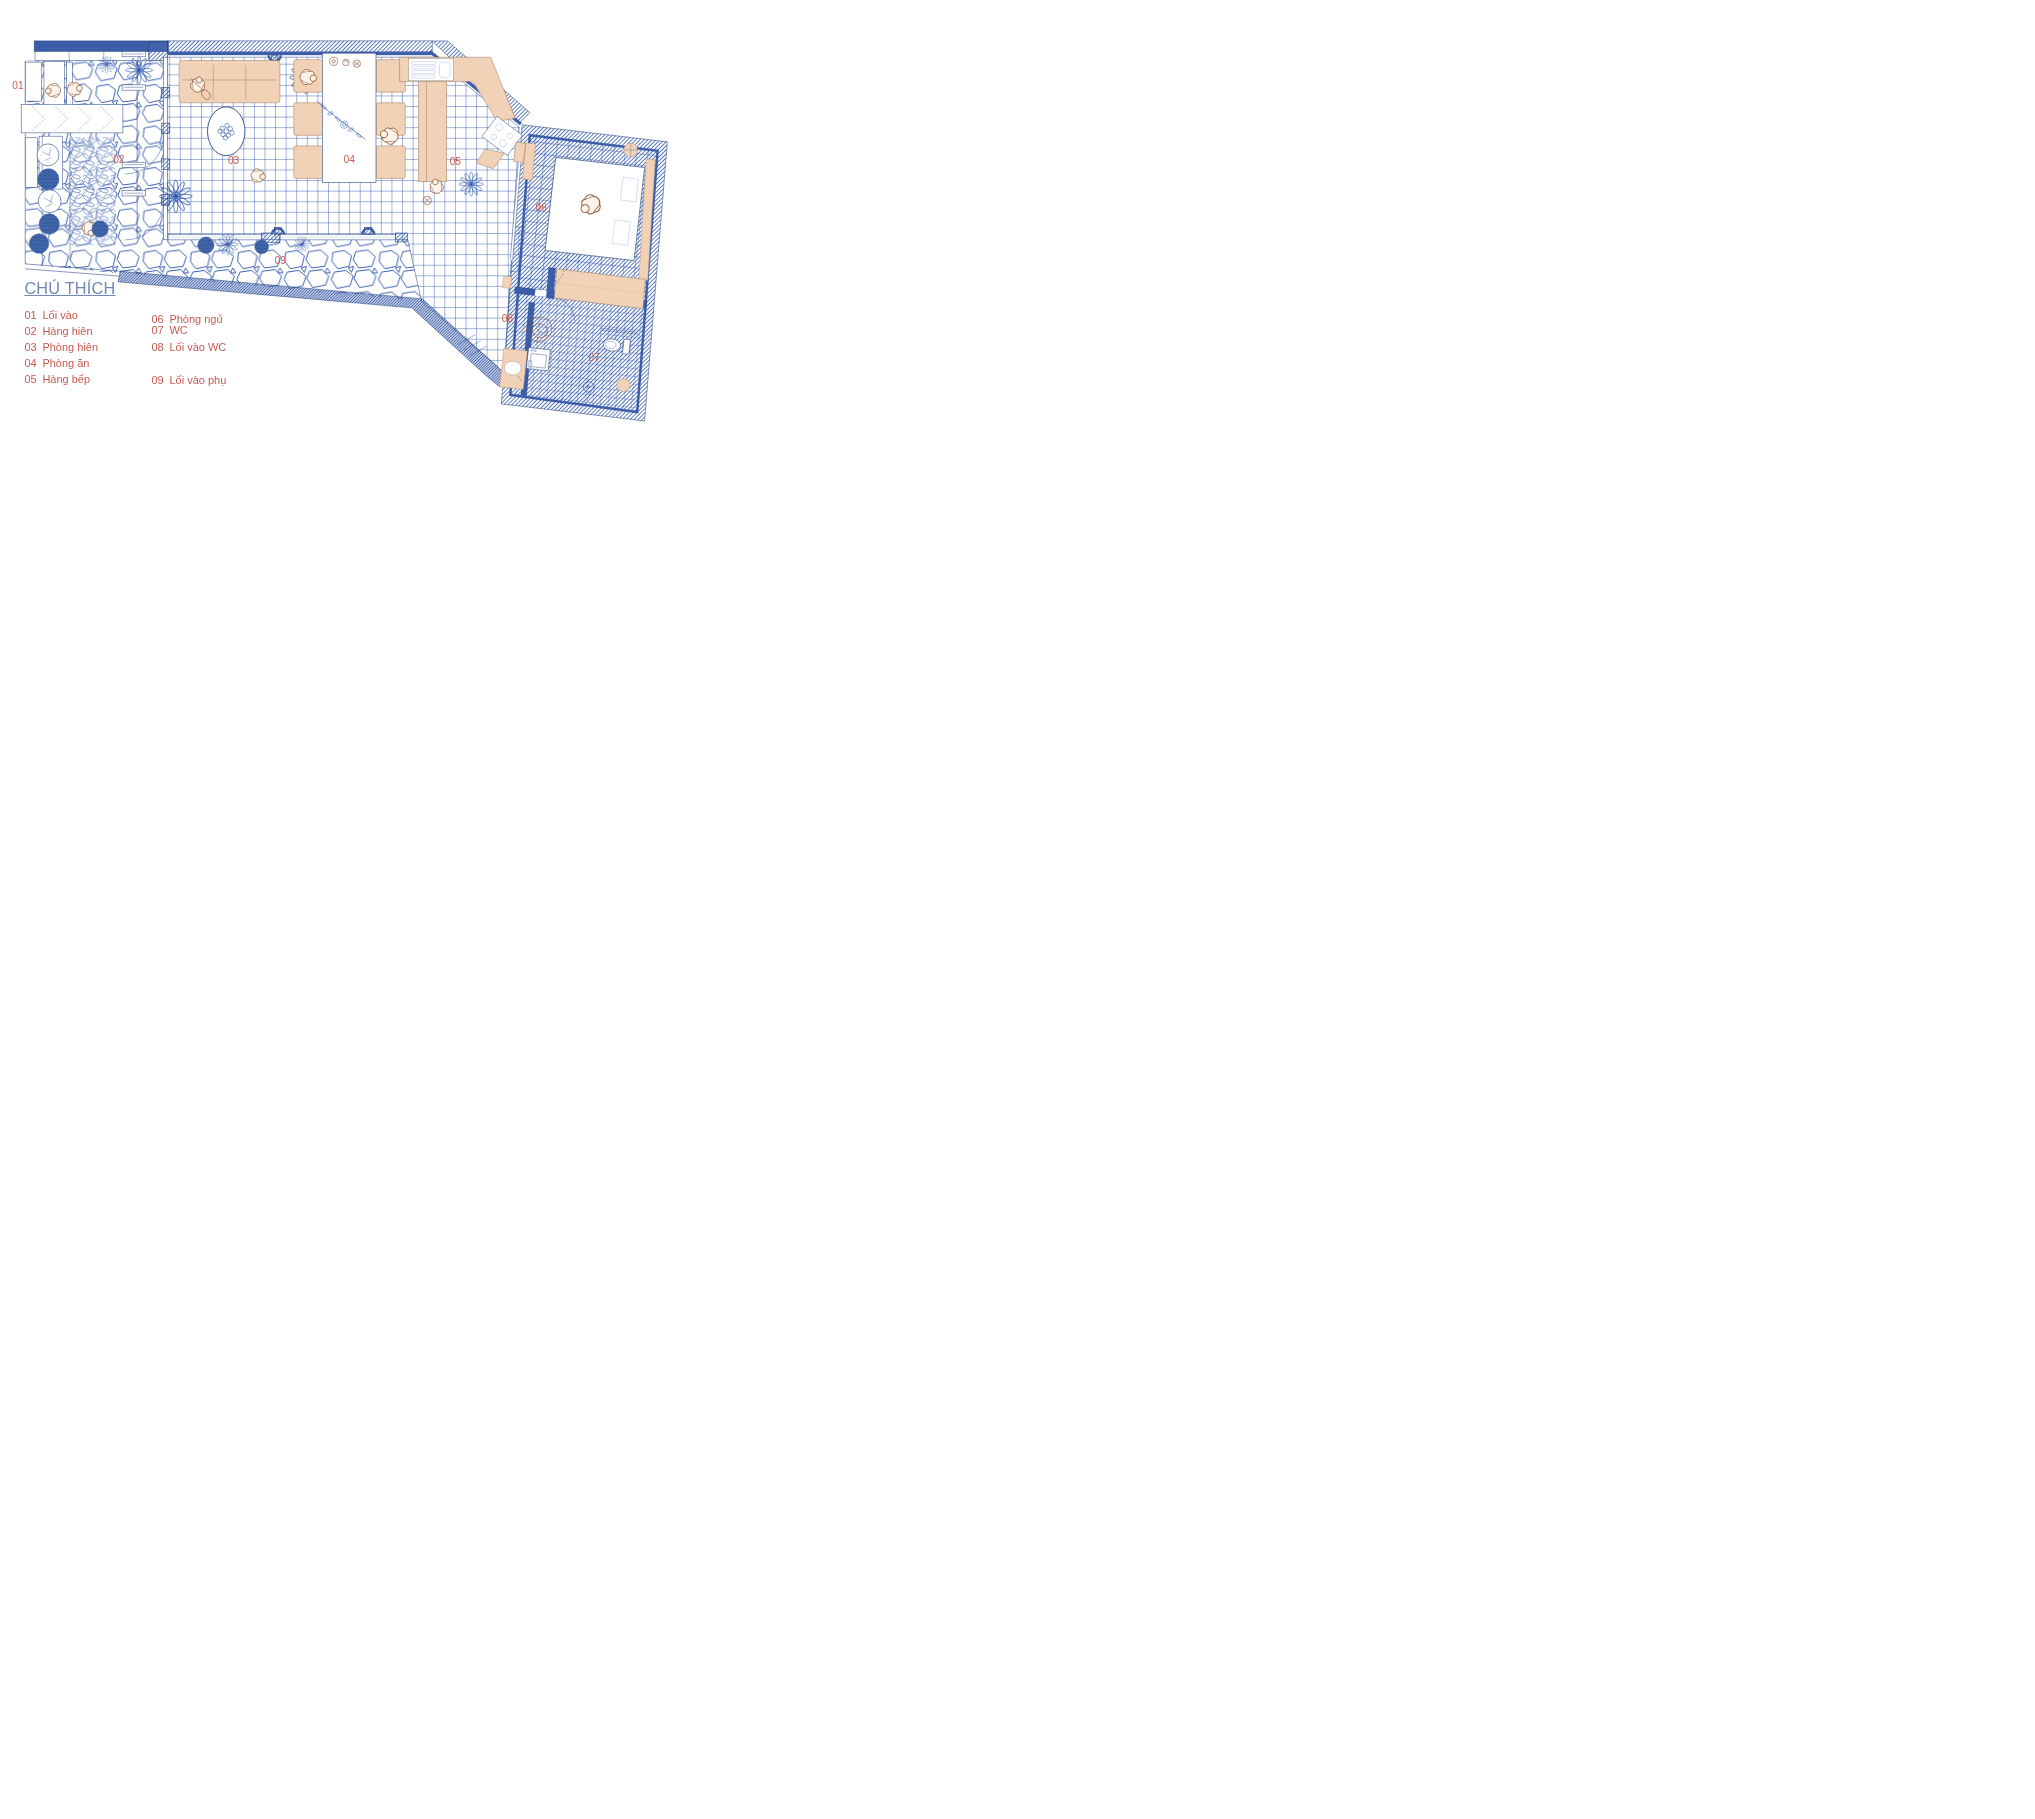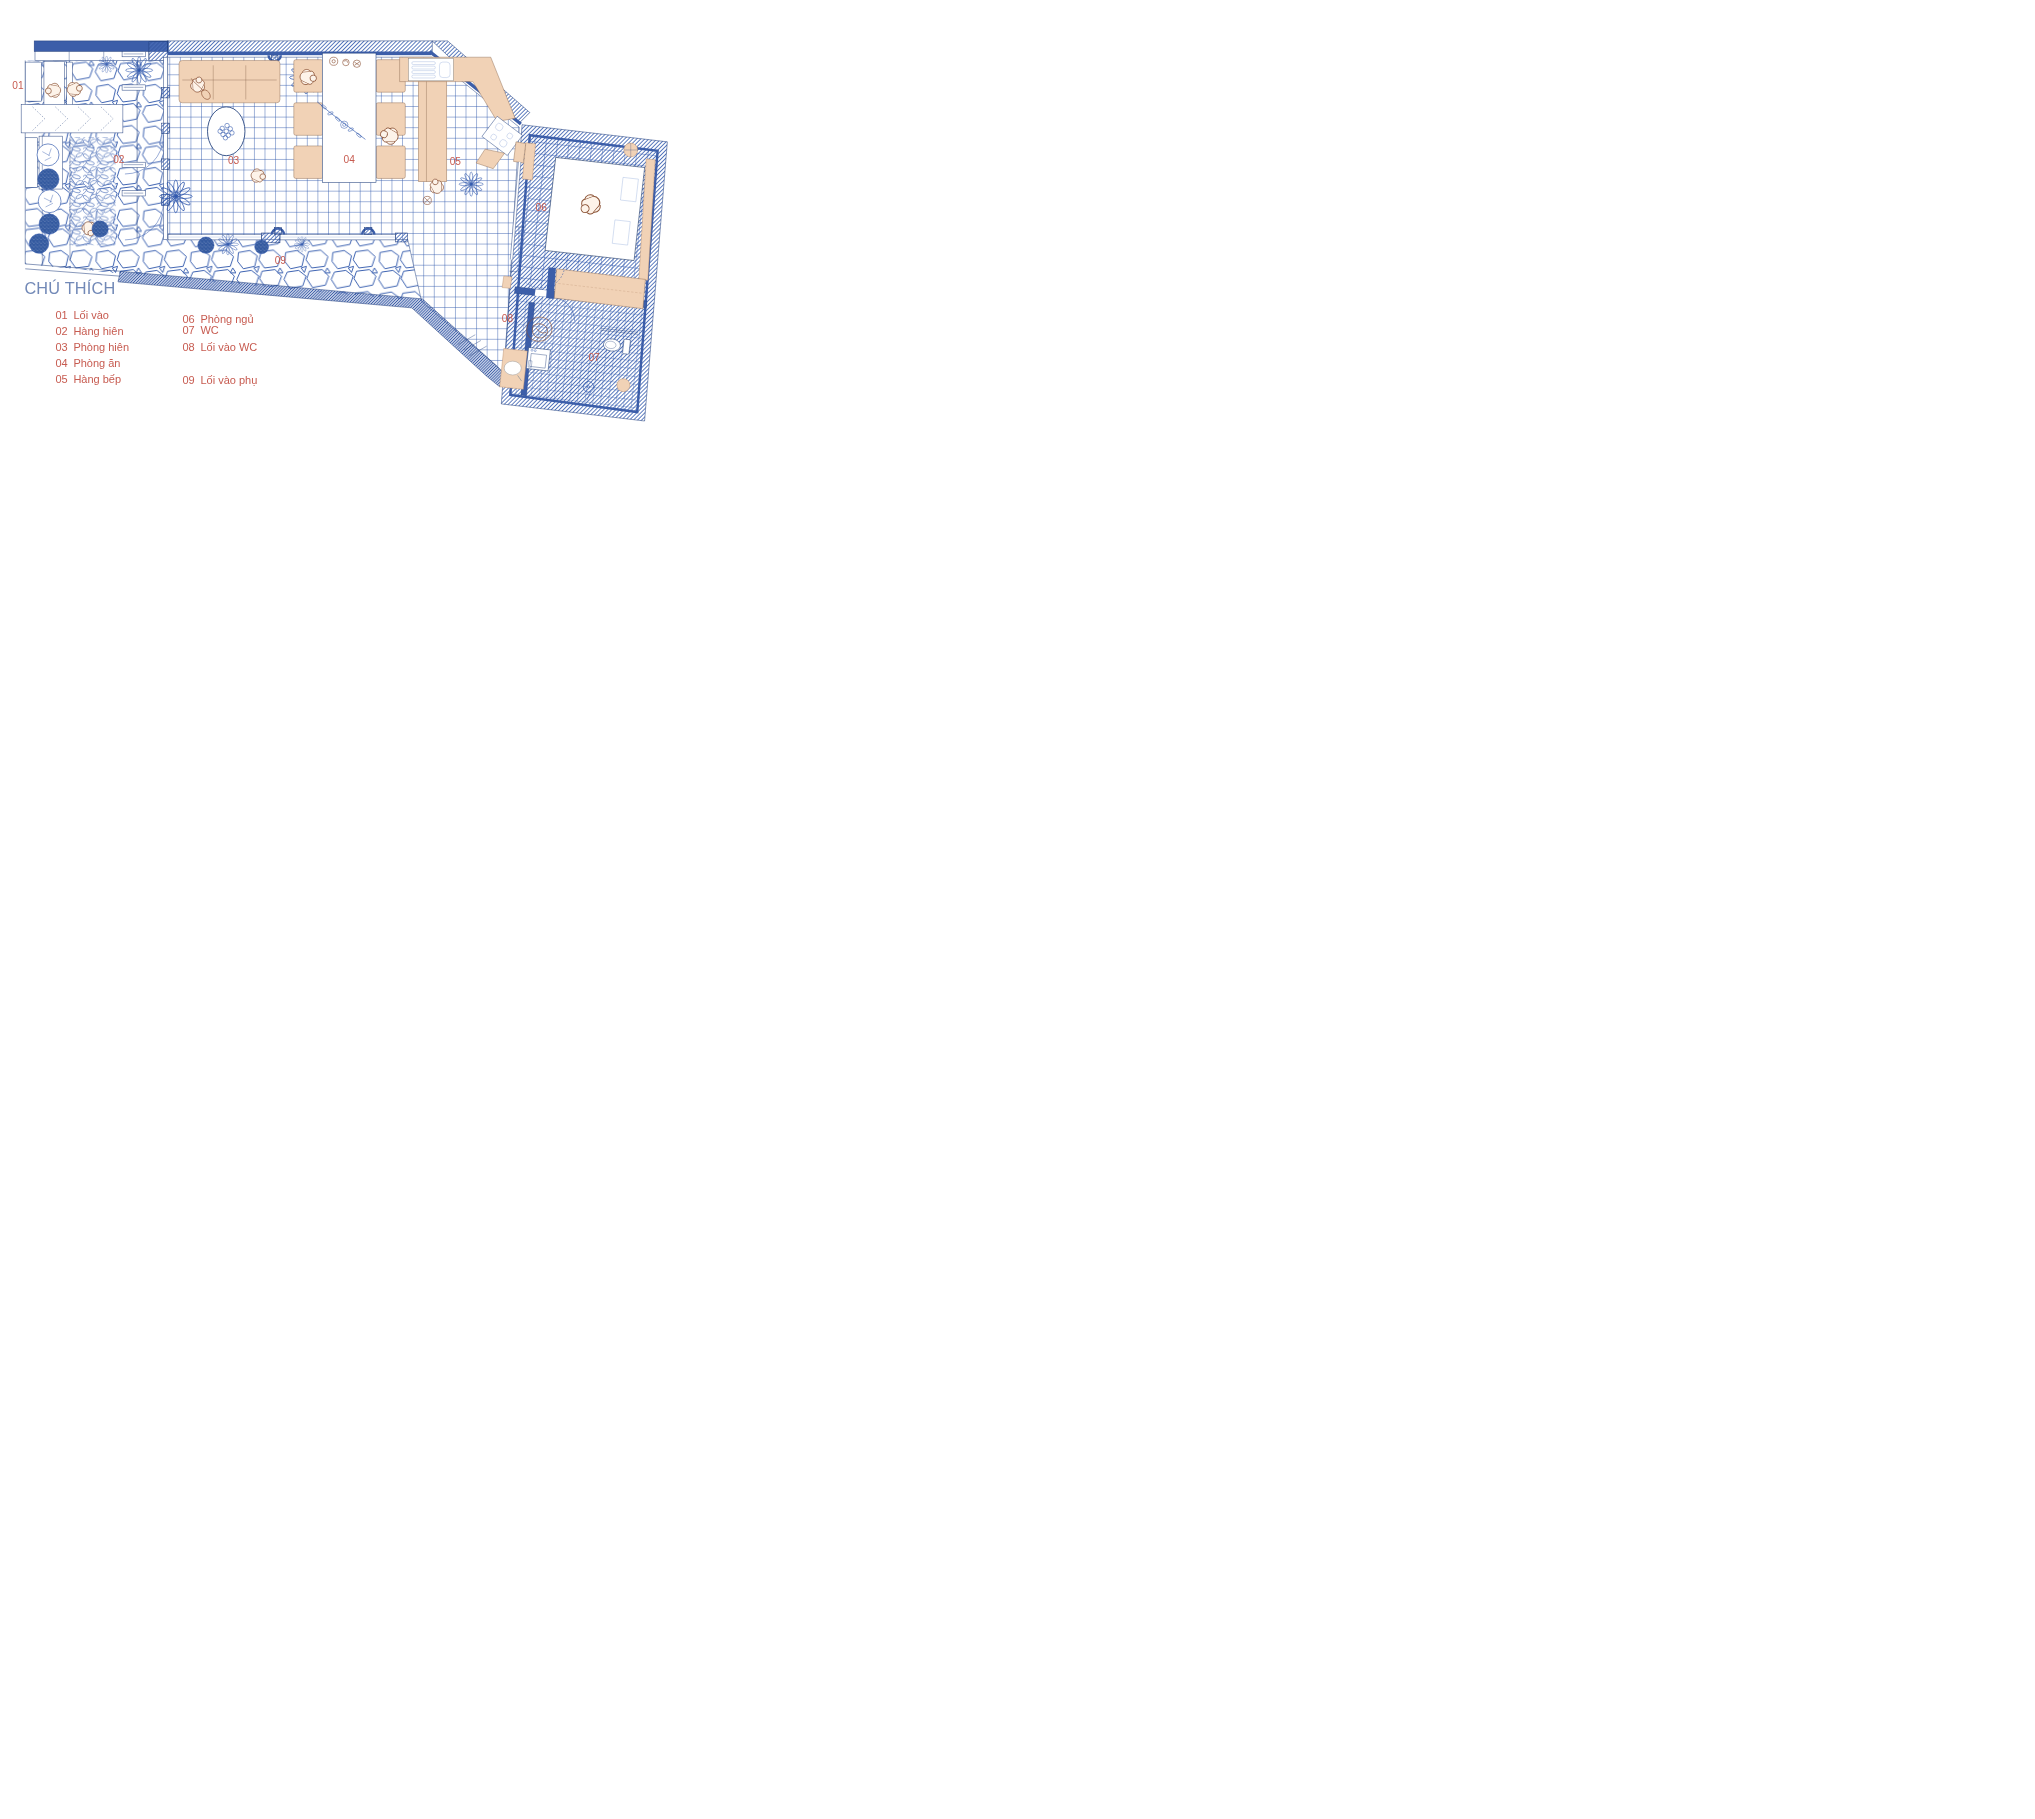--- a/index.html
+++ b/index.html
@@ -28,22 +28,22 @@
   .p-grid{stroke:var(--line);stroke-width:2.2;fill:none;}
   .p-grid2{stroke:var(--line);stroke-width:2;fill:none;}
   .p-grid3{stroke:var(--line);stroke-width:1.5;fill:none;}
   .p-peb{stroke:var(--line);stroke-width:2.3;fill:#fff;stroke-linejoin:round;}
   .p-leaf{stroke:var(--line);stroke-width:1.3;fill:#fff;}
   .speckfill{fill:url(#speck);stroke:var(--line);stroke-width:1.2;}
   .treeln{stroke:var(--line);stroke-width:1.6;fill:#fff;}
   .room-num{fill:var(--red);font-family:"Liberation Sans",sans-serif;font-size:25px;}
   
   .legend{position:absolute;left:24.4px;top:279px;width:252px;}
-  .legend-title{color:var(--title);font-size:16.3px;letter-spacing:0.2px;}
-  .legend-items{position:relative;margin-top:10.6px;height:85px;margin-left:31px;}
+  .legend-title{color:var(--title);font-size:16.3px;letter-spacing:0.2px;text-decoration:underline;}
+  .legend-items{position:relative;margin-top:10.6px;height:85px;}
   .legend-item{position:absolute;color:var(--red);font-size:11px;white-space:nowrap;}
   .legend-item .num{display:inline-block;width:18px;}
 </style>
 </head>
 <body>
 
 <div class="stage">
 <svg width="682" height="455" viewBox="0 0 1676 1117">
 <defs>
   <pattern id="grid" width="26" height="26" patternUnits="userSpaceOnUse">

